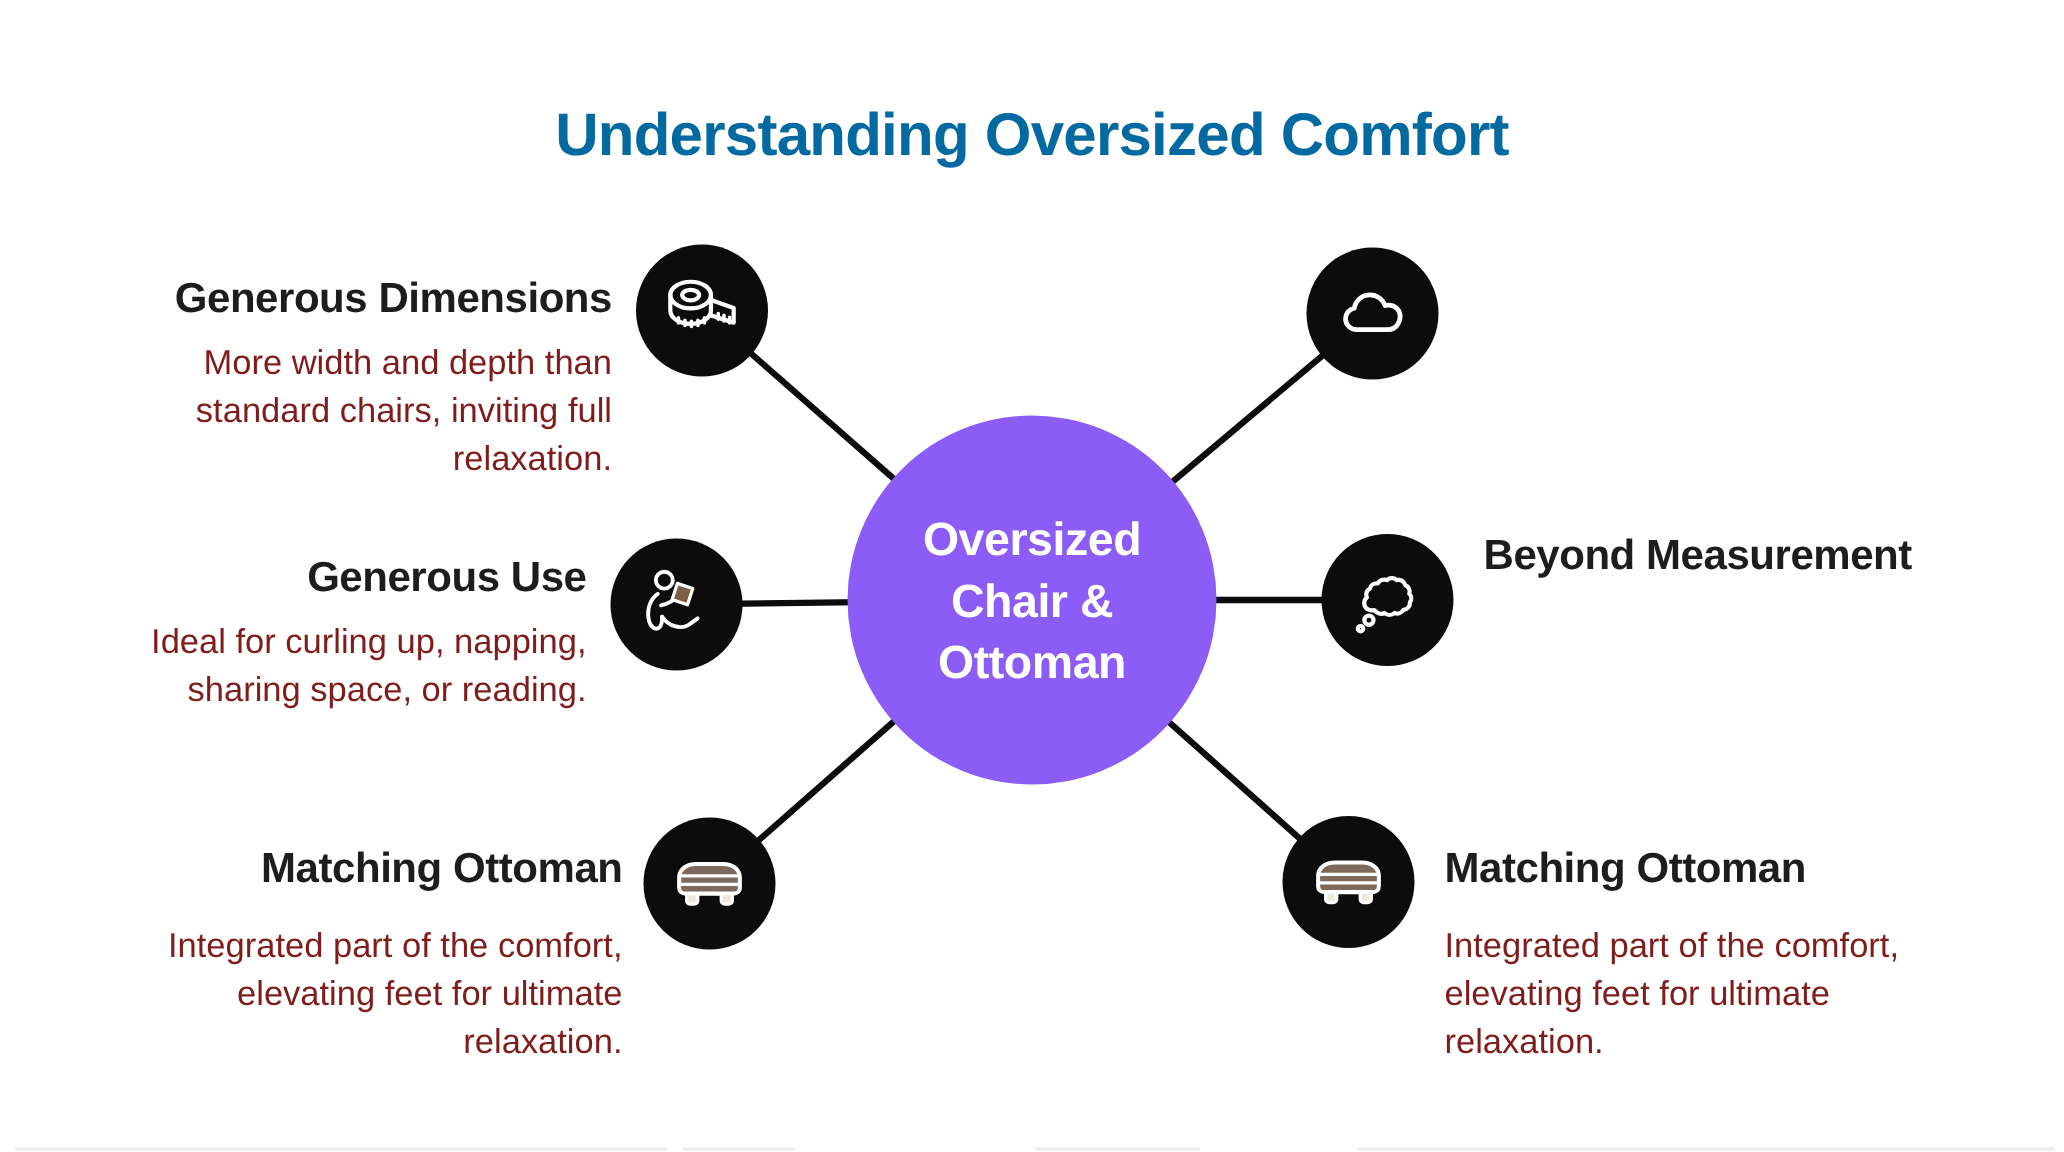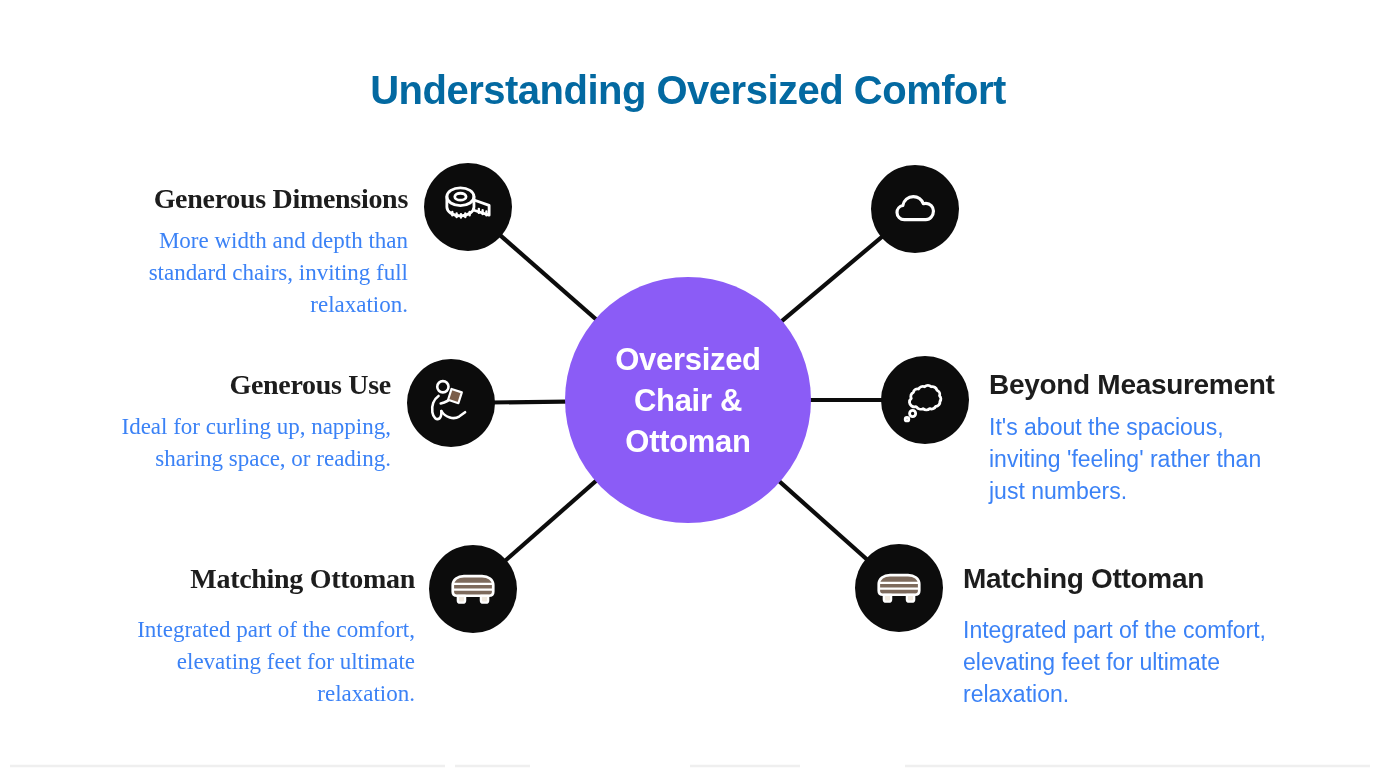--- a/index.html
+++ b/index.html
@@ -65,30 +65,30 @@
     line-height: 34px;
     font-weight: bold;
     letter-spacing: -0.3px;
     color: #1d1d1d;
   }
   .node p {
     margin: 9px 0 0 0;
     font-size: 23px;
     line-height: 32px;
     white-space: pre-line;
-    color: #3b82f6;
+    color: #7f1d1d;
   }
   .node.gap-lg p { margin-top: 18px; }
-  .align-right { text-align: right; font-family: Liberation Serif, serif; }
+  .align-right { text-align: right; }
   .align-left  { text-align: left; }
   .node-l1 { left: 48px;  top: 182px; width: 360px; }
   .node-l2 { left: 31px;  top: 368px; width: 360px; }
   .node-l3 { left: 45px;  top: 562px; width: 370px; }
   .node-r1 { left: 981px; top: 182px; width: 360px; }
-  .node-r2 { left: 989px; top: 368px; width: 340px; }
+  .node-r2 { left: 989px; top: 353px; width: 340px; }
   .node-r3 { left: 963px; top: 562px; width: 385px; }
   .pos-tape      { left: 424px; top: 163px; }
   .pos-person    { left: 407px; top: 359px; }
   .pos-ottoman-l { left: 429px; top: 545px; }
   .pos-cloud     { left: 871px; top: 165px; }
   .pos-thought   { left: 881px; top: 356px; }
   .pos-ottoman-r { left: 855px; top: 544px; }
 </style>
 </head>
 <body>
@@ -199,23 +199,20 @@
     <p>Integrated part of the comfort,
 elevating feet for ultimate
 relaxation.</p>
   </div>
 
   <div class="node node-r1 align-left">
   </div>
 
   <div class="node node-r2 align-left">
     <h2>Beyond Measurement</h2>
-    <p>It's about the spacious,
-inviting 'feeling' rather than
-just numbers.</p>
   </div>
 
   <div class="node node-r3 align-left gap-lg">
     <h2>Matching Ottoman</h2>
     <p>Integrated part of the comfort,
 elevating feet for ultimate
 relaxation.</p>
   </div>
 
 </div>

